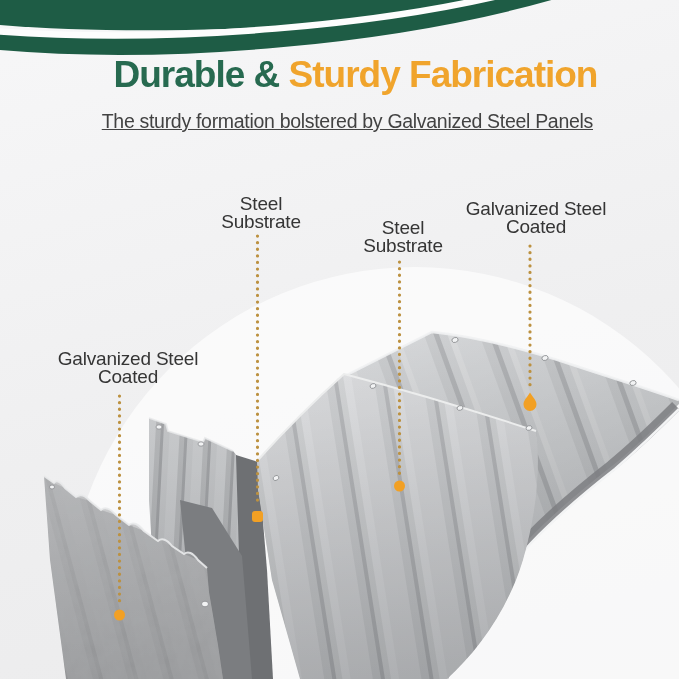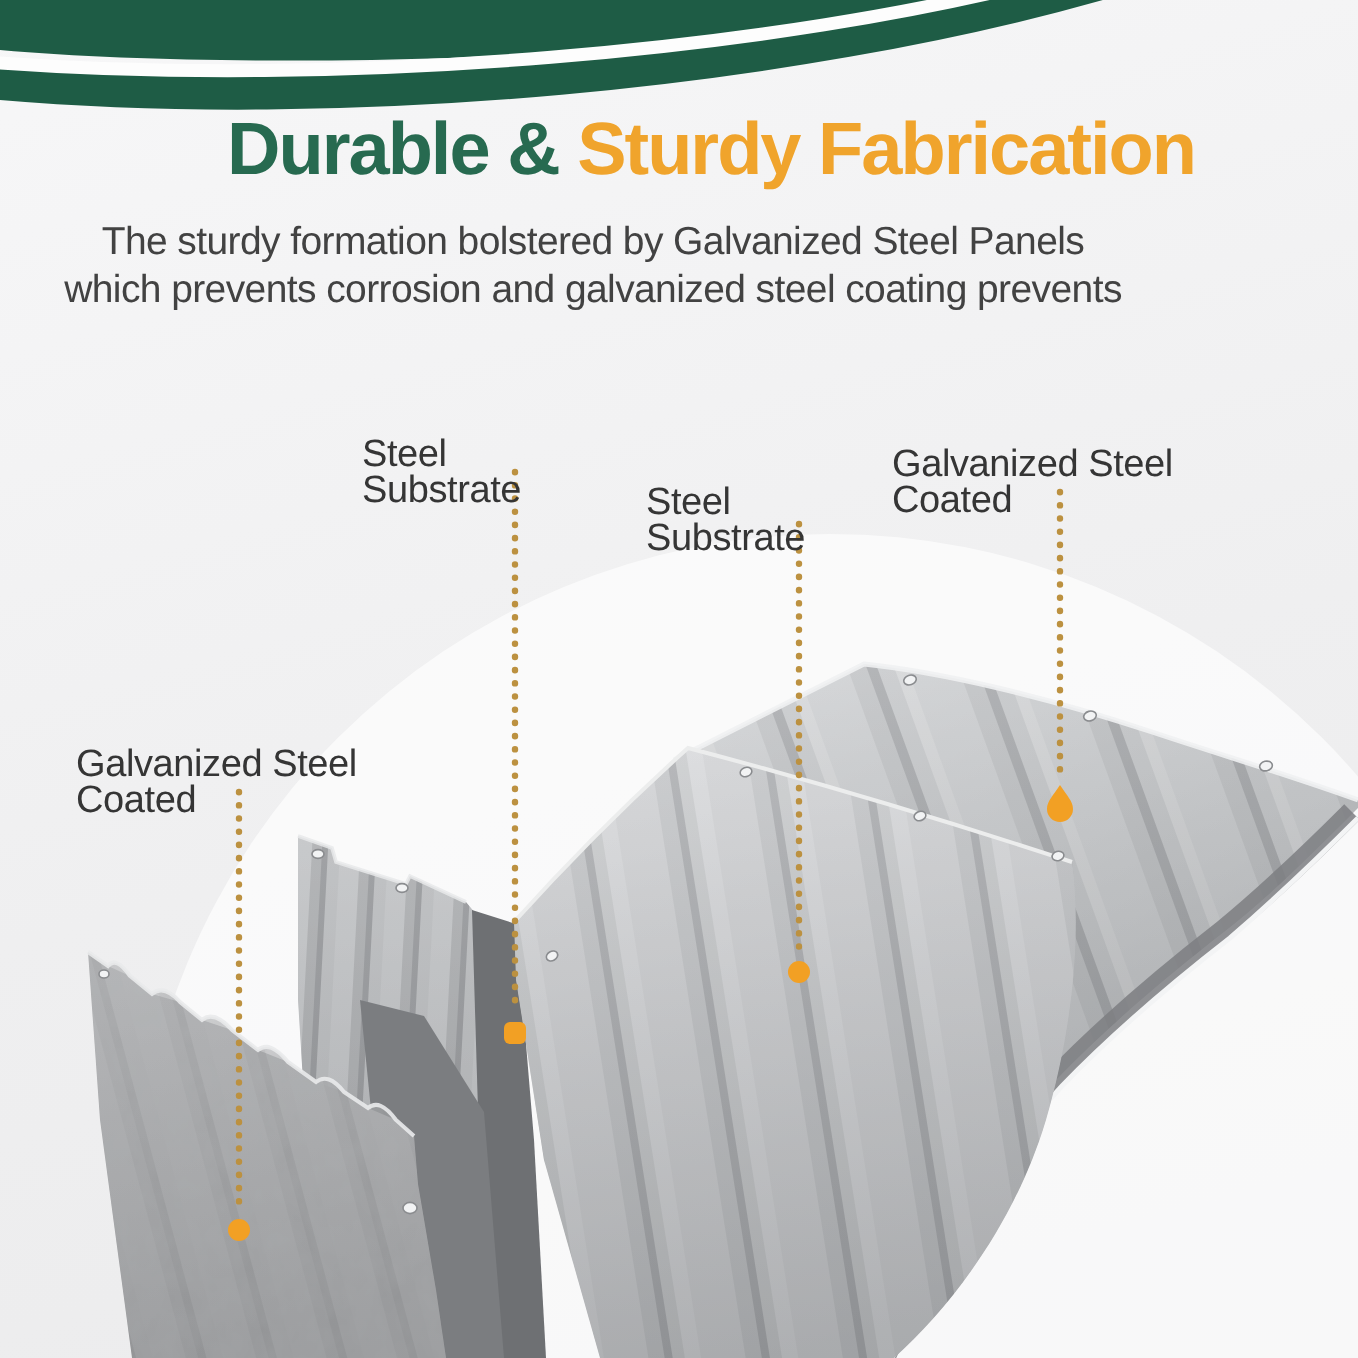--- a/index.html
+++ b/index.html
@@ -9,26 +9,26 @@
     font-family:"Liberation Sans",sans-serif;
   }
   .art,.swoosh{position:absolute;left:0;top:0;display:block;}
   .title{
     position:absolute;top:54px;left:0;width:679px;margin:0;text-align:center;
     font-size:37px;font-weight:800;letter-spacing:-1px;line-height:42px;white-space:nowrap;padding-left:16px;
   }
   .t-green{color:#276A50;}
   .t-orange{color:#F0A42C;}
   .desc{
-    position:absolute;top:109px;left:0;width:593px;text-align:center;
-    font-size:19.5px;line-height:24px;color:#424242;letter-spacing:-0.3px;
+    position:absolute;top:109px;left:0;width:593px;text-align:right;
+    font-size:19.5px;line-height:24px;color:#424242;letter-spacing:-0.3px;text-decoration:underline;
   }
   .callout{
-    position:absolute;text-align:left;font-size:19px;line-height:18px;
-    color:#353535;font-weight:500;letter-spacing:-0.2px;margin-top:24px;
+    position:absolute;text-align:center;font-size:19px;line-height:18px;
+    color:#353535;font-weight:500;letter-spacing:-0.2px;
   }
   #label1{left:181px;top:195px;width:160px;}
   #label2{left:323px;top:219px;width:160px;}
   #label3{left:446px;top:200px;width:180px;}
   #label4{left:38px;top:350px;width:180px;}
 </style>
 </head>
 <body>
 
 <div class="stage">
@@ -177,21 +177,20 @@
   <svg class="swoosh" width="679" height="70" viewBox="0 0 679 70">
     <path d="M0,0 L489,0 C430,11 345,24 225,29 C150,31.5 62,30.5 0,25 Z" fill="#1E5C45"></path>
     <path d="M-6,41 C170,57 395,36 552,-9" fill="none" stroke="#1E5C45" stroke-width="17"></path>
     <path d="M-6,31 C170,44.5 390,25.5 530,-12" fill="none" stroke="#FDFDFD" stroke-width="6.5"></path>
   </svg>
 
   <h1 class="title"><span class="t-green">Durable &amp; </span><span class="t-orange">Sturdy Fabrication</span></h1>
 
   <div class="desc">
     <div>The sturdy formation bolstered by Galvanized Steel Panels</div>
-    <div>which prevents corrosion and galvanized steel coating prevents</div>
   </div>
 
   <div class="callout" id="label1">
     <div>Steel</div>
     <div>Substrate</div>
   </div>
   <div class="callout" id="label2">
     <div>Steel</div>
     <div>Substrate</div>
   </div>

